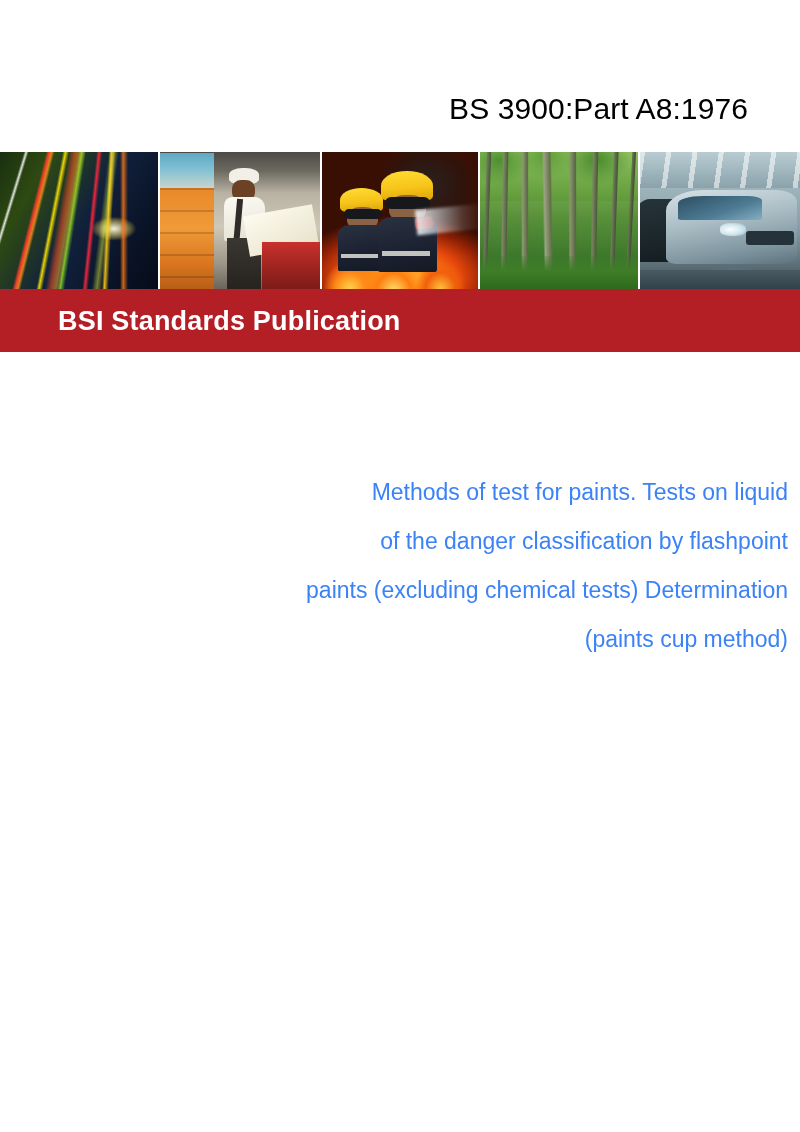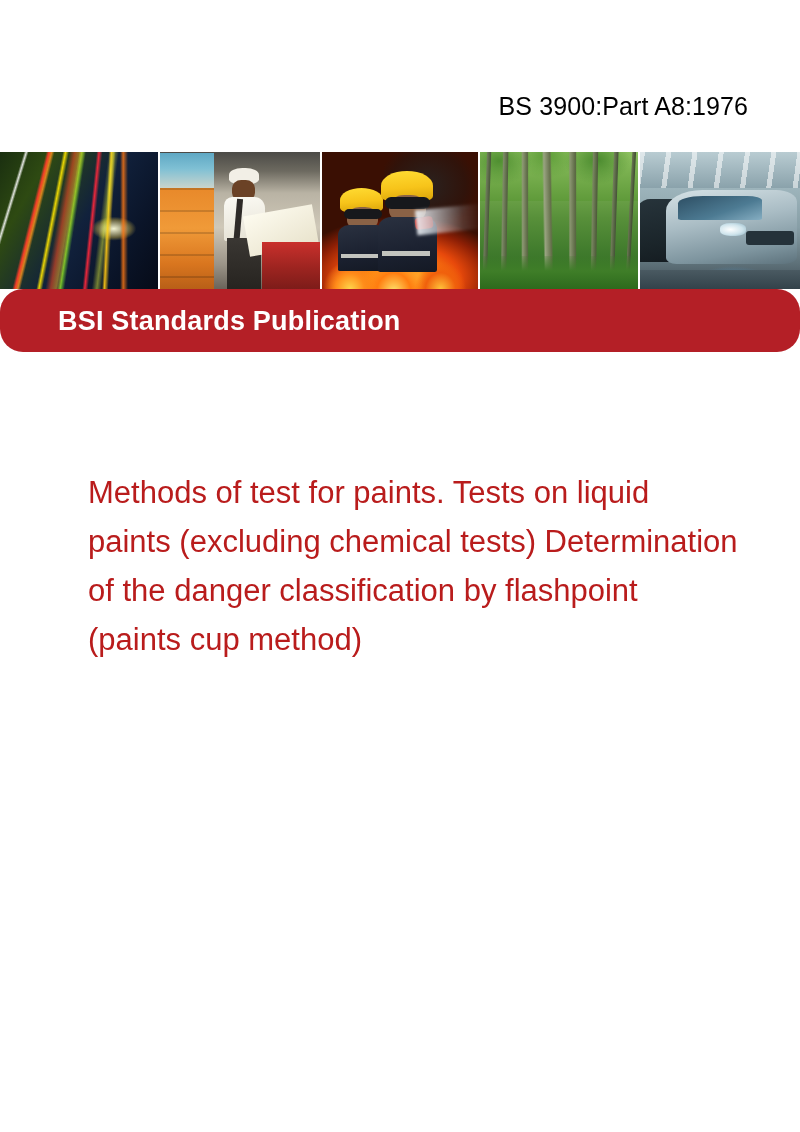--- a/index.html
+++ b/index.html
@@ -18,21 +18,21 @@
     height: 1132px;
     position: relative;
     background: #ffffff;
   }
 
   
   .std-ref {
     position: absolute;
     top: 92px;
     right: 52px;
-    font-size: 25px;
+    font-size: 30px;
     color: #000000;
     letter-spacing: 0.1px;
     white-space: nowrap;
   }
 
   
   .photo-strip {
     position: absolute;
     top: 152px;
     left: 0;
@@ -253,21 +253,20 @@
   }
 
   
   .red-banner {
     position: absolute;
     top: 289px;
     left: 0;
     width: 800px;
     height: 63px;
     background: #b41f26;
-    border-radius: 23px;
   }
   .banner-text {
     position: absolute;
     left: 58px;
     top: 50%;
     transform: translateY(-50%);
     color: #ffffff;
     font-size: 27px;
     font-weight: bold;
     letter-spacing: 0.2px;
@@ -275,24 +274,25 @@
   }
 
   
   .title-block {
     position: absolute;
     top: 468px;
     left: 88px;
     width: 700px;
   }
   .title-line {
-    font-size: 31px;
+    font-size: 23px;
     line-height: 49px;
-    color: #b91c1c;
+    color: #3b82f6;
     white-space: nowrap;
+    text-align: right;
   }
 
   
   .logo {
     position: absolute;
     left: 68px;
     bottom: 48px;
     font-size: 58px;
     font-weight: bold;
     color: #1a1a1a;
@@ -383,20 +383,20 @@
     </div>
 
   </div>
 
   <div class="red-banner">
     <div class="banner-text">BSI Standards Publication</div>
   </div>
 
   <div class="title-block">
     <div class="title-line">Methods of test for paints. Tests on liquid</div>
+    <div class="title-line">of the danger classification by flashpoint</div>
     <div class="title-line">paints (excluding chemical tests) Determination</div>
-    <div class="title-line">of the danger classification by flashpoint</div>
     <div class="title-line">(paints cup method)</div>
   </div>
 
 
 
 </div>
 
 </body></html>

